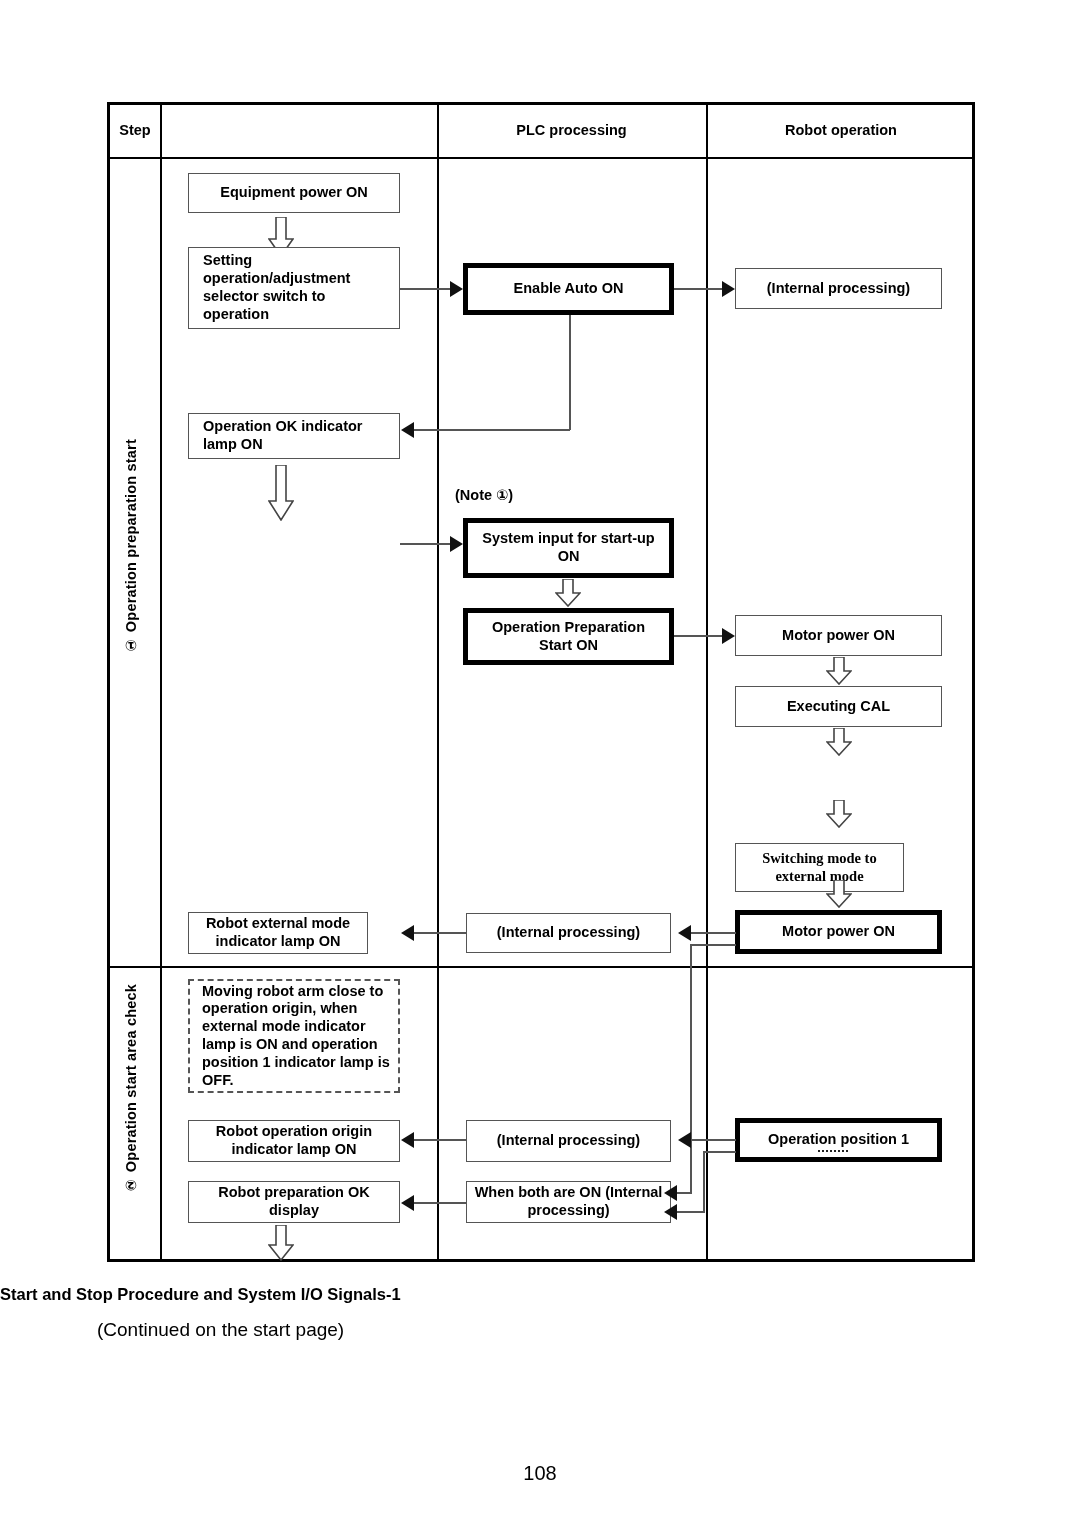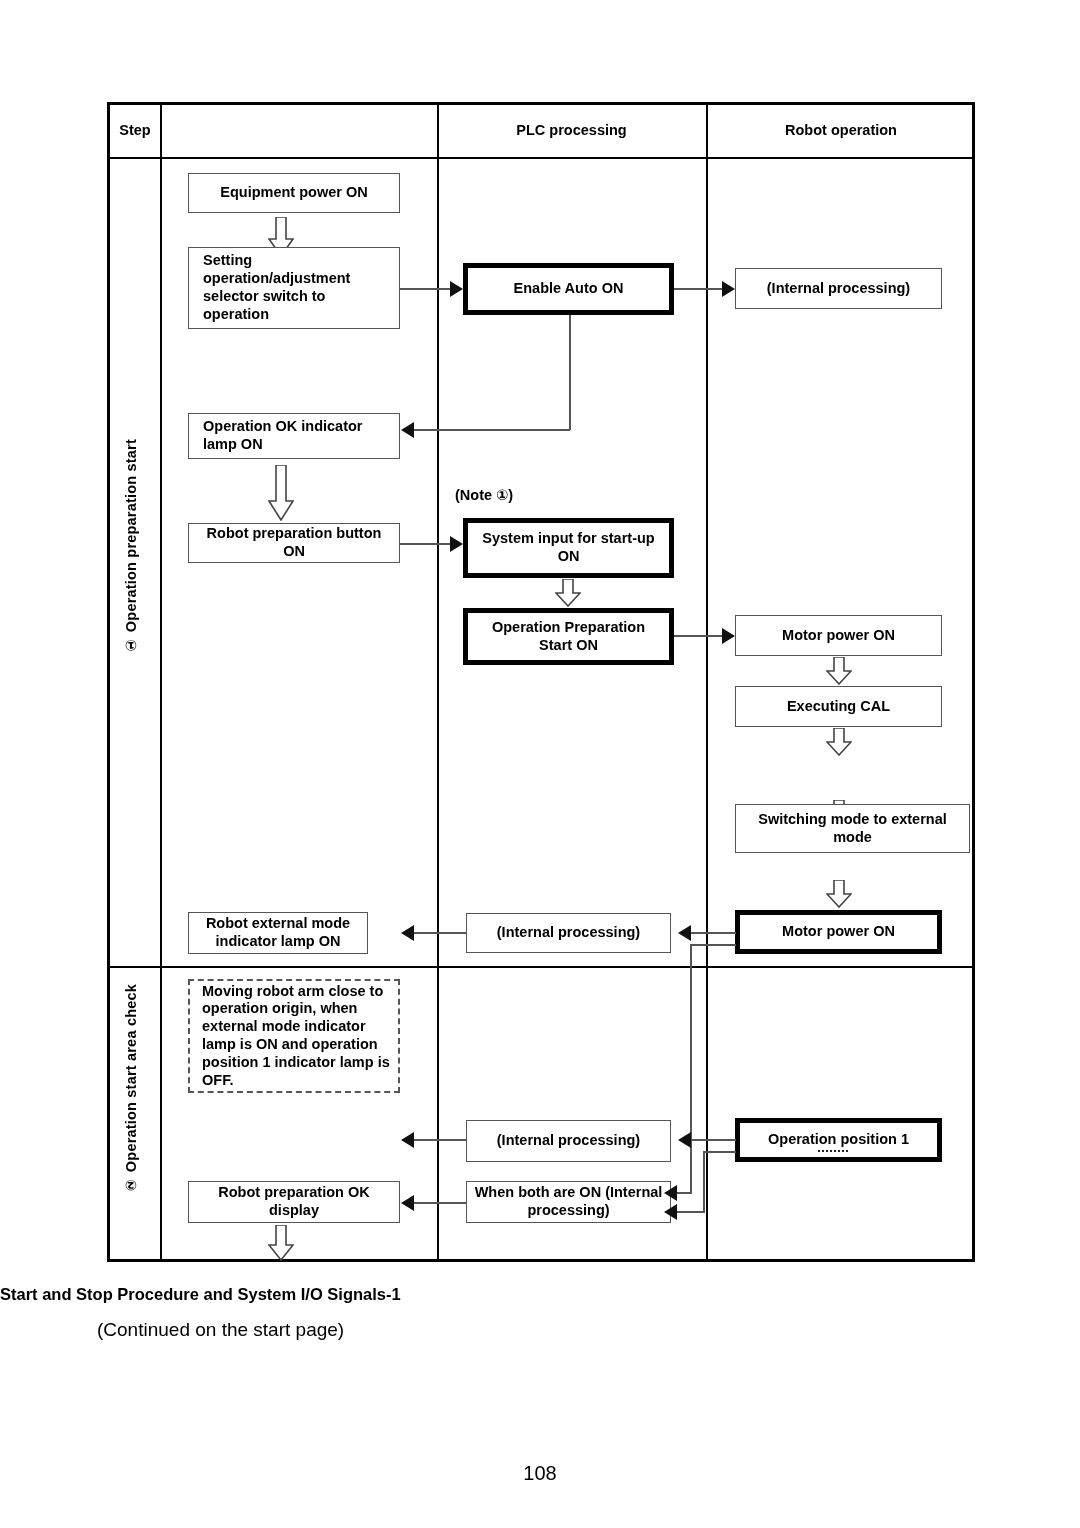--- a/index.html
+++ b/index.html
@@ -110,26 +110,26 @@
   <div class="bx thin lleft" style="left:188px;top:240px;width:212px;height:82px;padding-left:14px;">Setting operation/adjustment selector switch to operation</div>
 
   <div class="bx thin lleft" style="left:188px;top:406px;width:212px;height:46px;padding-left:14px;">Operation OK indicator lamp ON</div>
 
   <div class="dnarrow" style="left:268px;top:458px;height:56px;">
     <svg width="26" height="56" viewBox="0 0 26 56">
         <path d="M8 0 H18 V36 H25 L13 55 L1 36 H8 Z" fill="#fff" stroke="#444" stroke-width="1.6"></path>
       </svg>
   </div>
 
-  <div class="bx thin" style="left:188px;top:516px;width:212px;height:40px;">Robot preparation button ON</div>
 
   <div class="bx thin" style="left:188px;top:905px;width:180px;height:42px;">Robot external mode indicator lamp ON</div>
 
   <div class="bx dash lleft" style="left:188px;top:972px;width:212px;height:114px;padding-left:12px;">Moving robot arm close to operation origin, when external mode indicator lamp is ON and operation position 1 indicator lamp is OFF.</div>
 
+  <div class="bx thin" style="left:188px;top:1113px;width:212px;height:42px;">Robot operation origin indicator lamp ON</div>
 
   <div class="bx thin" style="left:188px;top:1174px;width:212px;height:42px;">Robot preparation OK display</div>
 
   <div class="dnarrow" style="left:268px;top:1218px;height:36px;">
     <svg width="26" height="36" viewBox="0 0 26 36">
         <path d="M8 0 H18 V20 H25 L13 35 L1 20 H8 Z" fill="#fff" stroke="#444" stroke-width="1.6"></path>
       </svg>
   </div>
 
   <div class="bx thick" style="left:463px;top:256px;width:211px;height:52px;">Enable Auto ON</div>
@@ -170,21 +170,21 @@
       </svg>
   </div>
 
 
   <div class="dnarrow" style="left:826px;top:793px;height:28px;">
     <svg width="26" height="28" viewBox="0 0 26 28">
         <path d="M8 0 H18 V14 H25 L13 27 L1 14 H8 Z" fill="#fff" stroke="#444" stroke-width="1.6"></path>
       </svg>
   </div>
 
-  <div class="bx thin" style="left:735px;top:797px;width:235px;height:49px;">Switching mode to external mode</div>
+  <div class="bx thin" style="left:735px;top:836px;width:169px;height:49px;font-family:Liberation Serif, serif;">Switching mode to external mode</div>
 
   <div class="dnarrow" style="left:826px;top:873px;height:28px;">
     <svg width="26" height="28" viewBox="0 0 26 28">
         <path d="M8 0 H18 V14 H25 L13 27 L1 14 H8 Z" fill="#fff" stroke="#444" stroke-width="1.6"></path>
       </svg>
   </div>
 
   <div class="bx thick" style="left:735px;top:903px;width:207px;height:44px;">Motor power ON</div>
 
   <div class="bx thick" style="left:735px;top:1111px;width:207px;height:44px;">Operation position 1</div>

